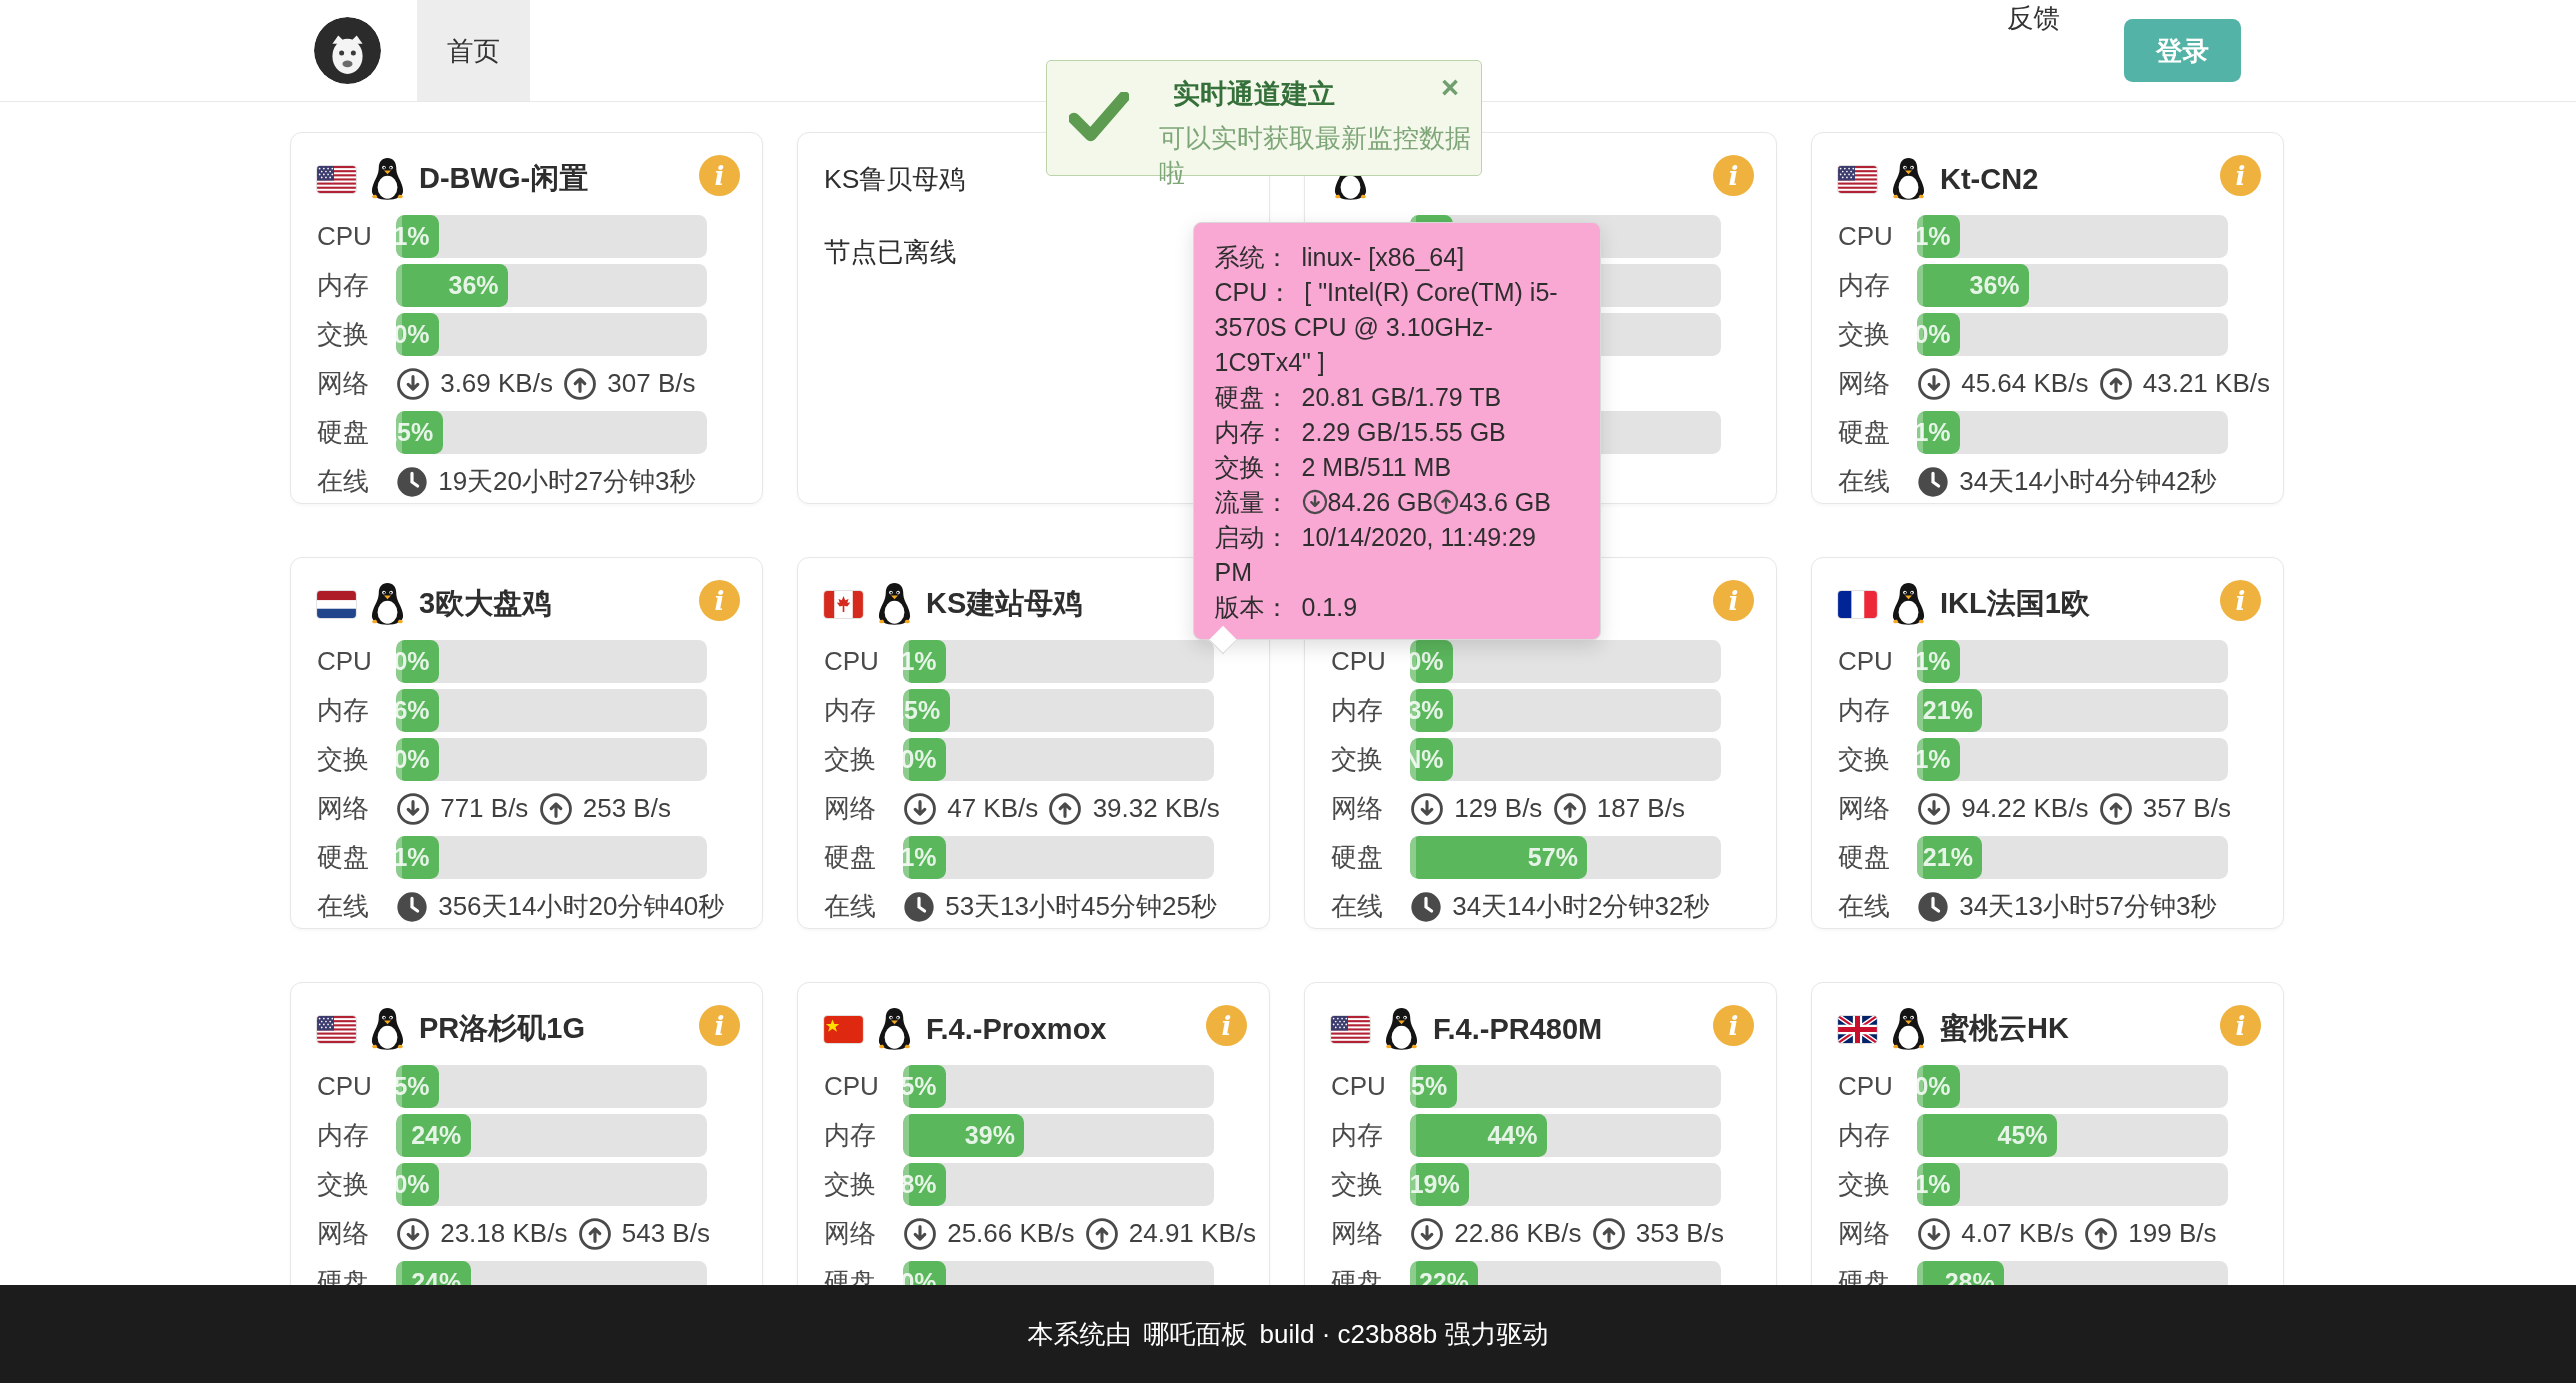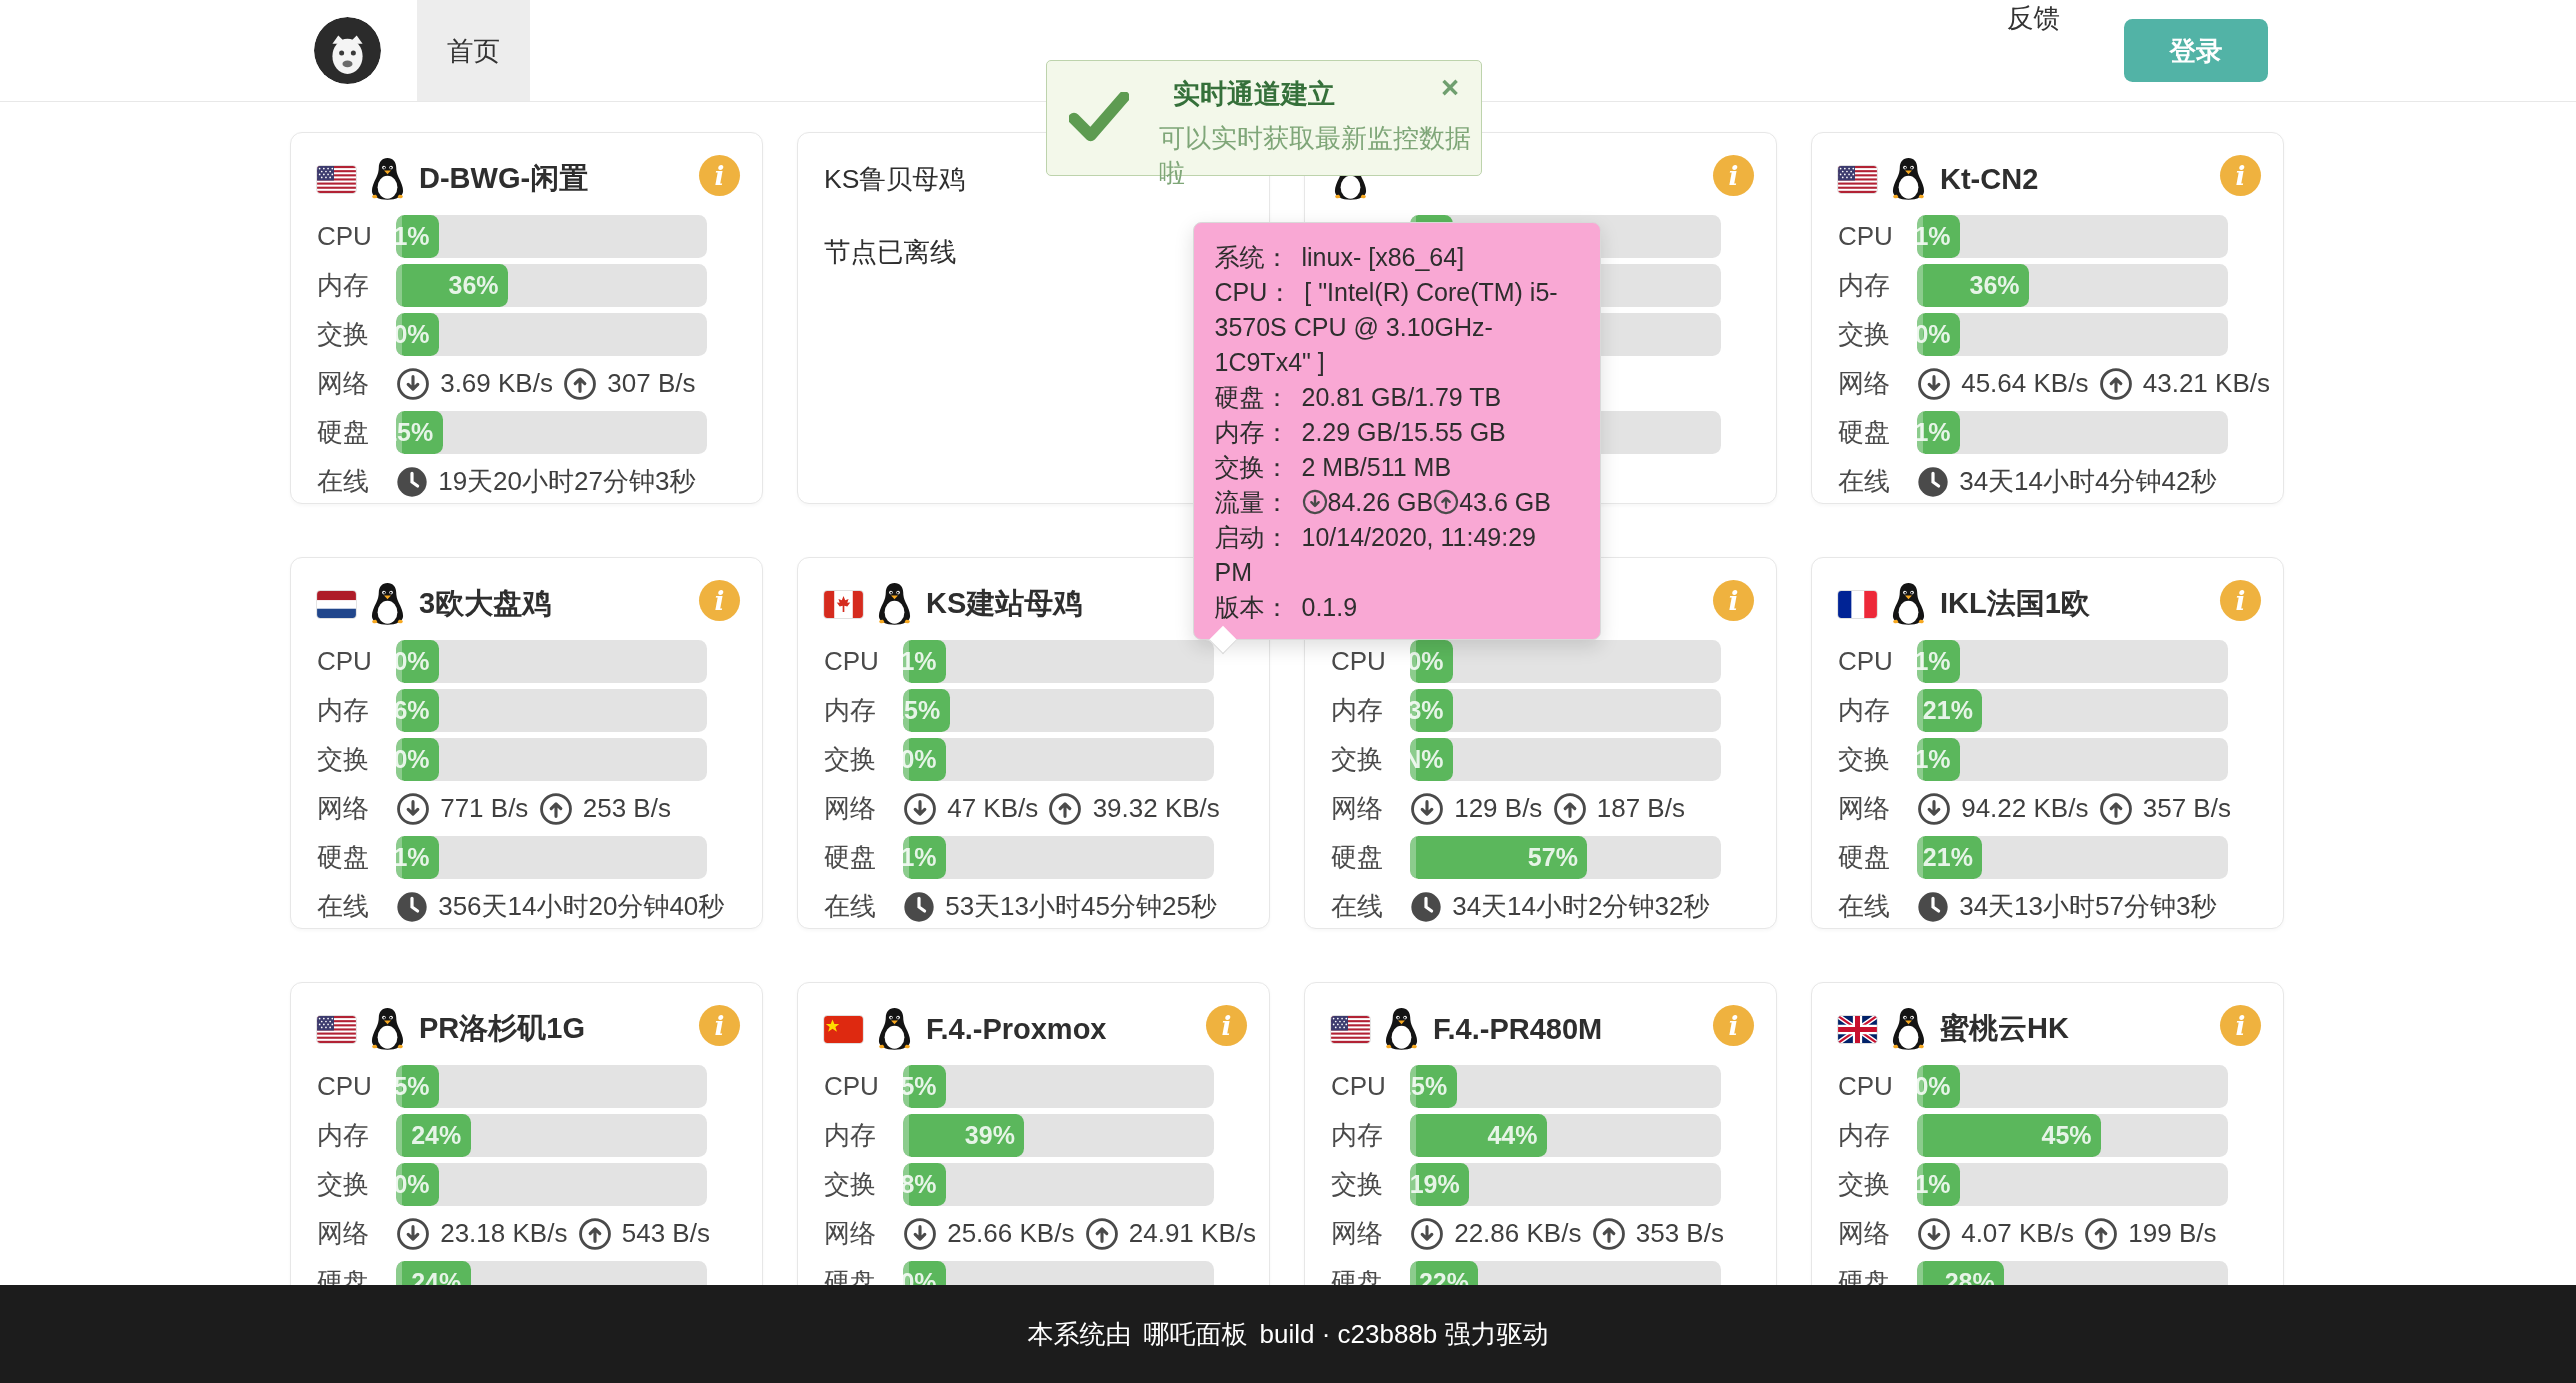--- a/index.html
+++ b/index.html
@@ -8,21 +8,21 @@
     font-family:"Liberation Sans","DejaVu Sans",sans-serif;color:#333;
   }
   
   .navbar{position:absolute;top:0;left:0;width:2576px;height:101px;background:#fff;
     border-bottom:1.7px solid #e8e8e8;z-index:5;}
   .logo{position:absolute;left:314px;top:17px;width:67px;height:67px;border-radius:50%;overflow:hidden;}
   .nav-tab{position:absolute;left:417px;top:0;width:113px;height:101px;background:#ededed;
     display:flex;align-items:center;justify-content:center;font-size:26.5px;color:#333;cursor:pointer;}
   .nav-feedback{position:absolute;left:2007px;top:0;height:101px;display:flex;align-items:flex-start;
     font-size:26.5px;color:#333;cursor:pointer;}
-  .login-btn{position:absolute;left:2124px;top:19px;width:144px;height:63px;background:#52b3a6;
+  .login-btn{position:absolute;left:2124px;top:19px;width:117px;height:63px;background:#52b3a6;
     border:none;border-radius:8.5px;color:#fff;font-size:26.5px;font-weight:bold;
     display:flex;align-items:center;justify-content:center;cursor:pointer;
     font-family:"Liberation Sans","DejaVu Sans",sans-serif;}
   
   .grid{position:absolute;left:290px;top:132px;display:grid;
     grid-template-columns:repeat(4,473px);column-gap:34px;row-gap:53px;z-index:1;}
   .card{width:473px;height:372px;background:#fff;border:1.7px solid #e7e7e7;border-radius:12px;
     box-sizing:border-box;position:relative;box-shadow:0 1.7px 3.4px rgba(0,0,0,.03);}
   .card-head{display:flex;align-items:center;gap:12px;margin:22px 77px 12px 26px;height:48px;}
   .flag{display:inline-flex;border-radius:3.4px;overflow:hidden;box-shadow:0 0 0 0.9px rgba(0,0,0,.12);line-height:0;}
@@ -1139,21 +1139,21 @@
       <span class="lbl">CPU</span>
       <div class="track">
         <div class="chip" style="width: max(43px, 0%);">
           <span class="chip-txt">0%</span>
           </div>
       </div>
     </div>
     <div class="row">
       <span class="lbl">内存</span>
       <div class="track">
-        <div class="chip" style="width: max(43px, 45%); padding-left: 44px;">
+        <div class="chip" style="width: max(43px, 45%);">
           <span class="chip-txt">45%</span>
           </div>
       </div>
     </div>
     <div class="row">
       <span class="lbl">交换</span>
       <div class="track">
         <div class="chip" style="width: max(43px, 1%);">
           <span class="chip-txt">1%</span>
           </div>

